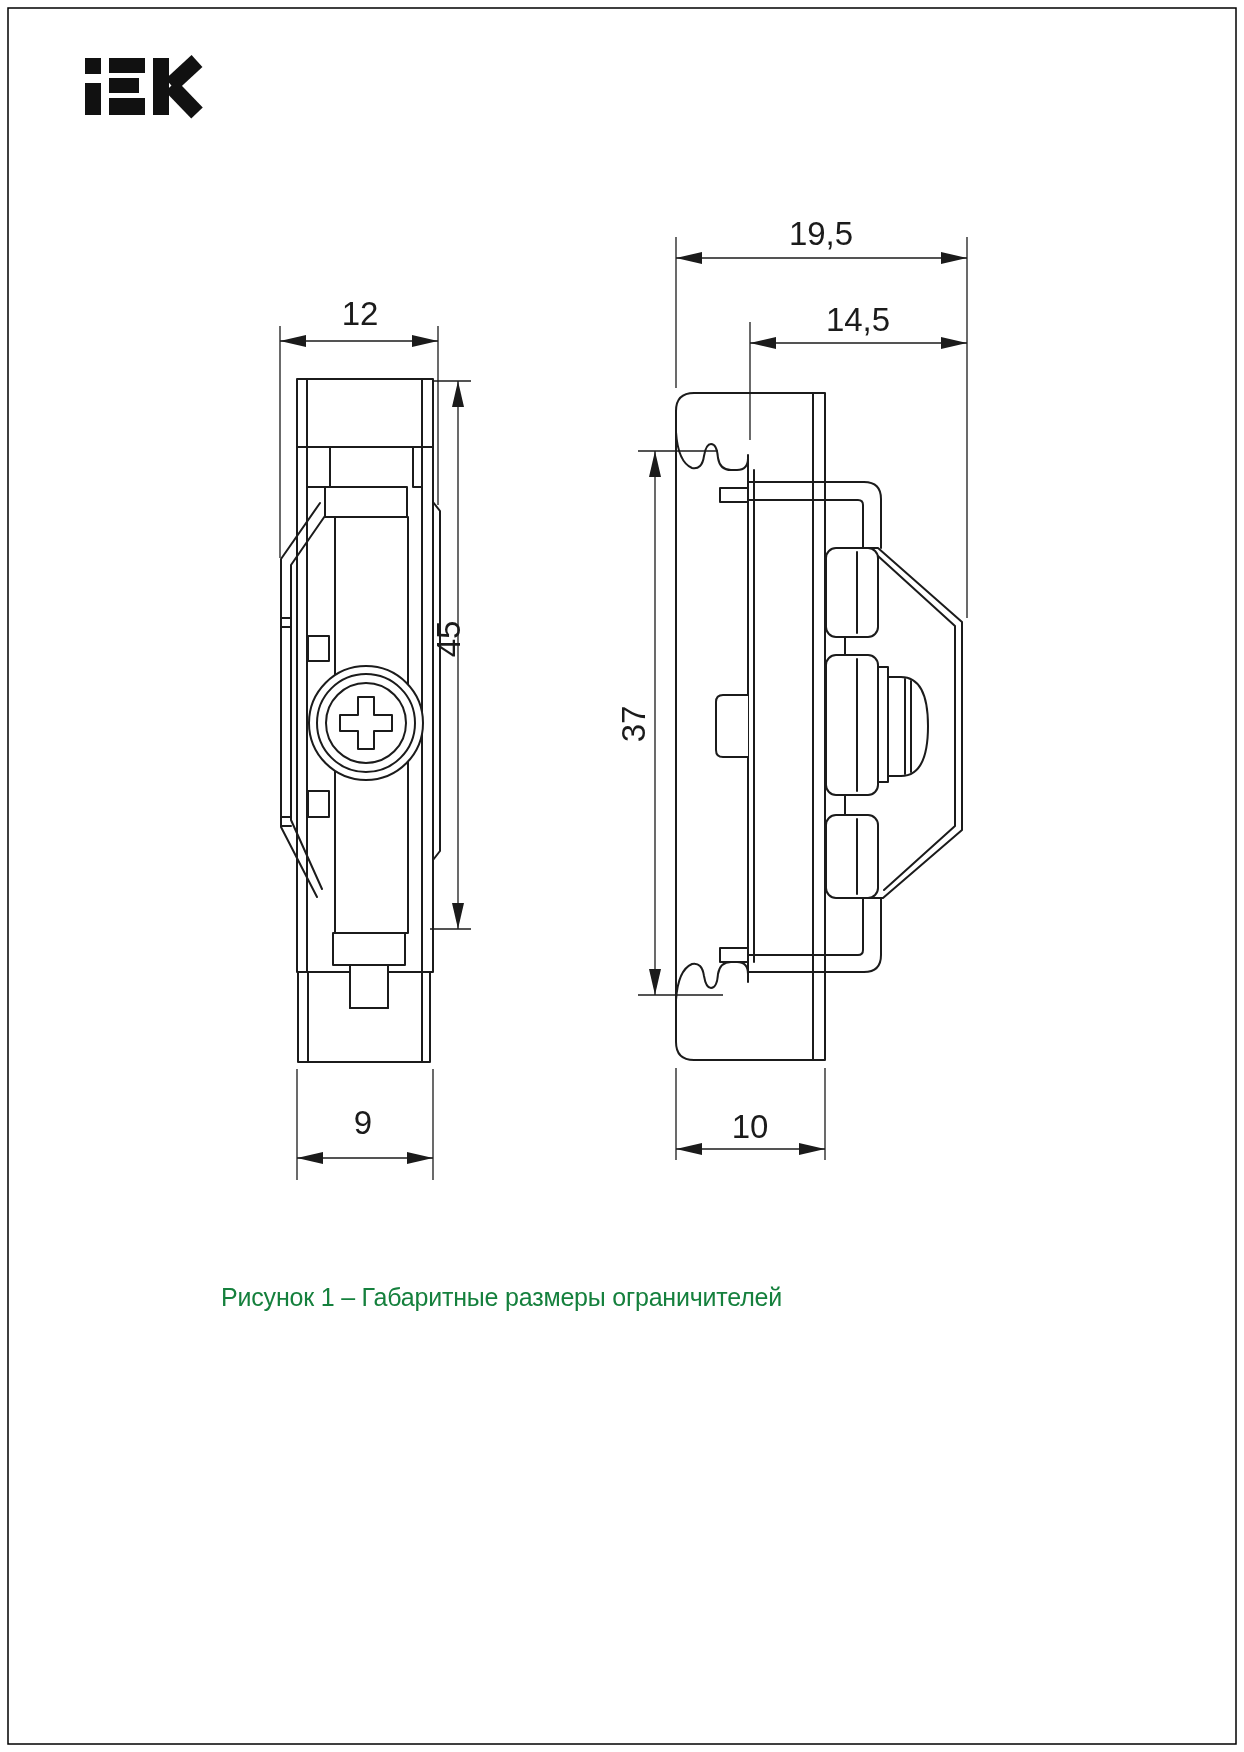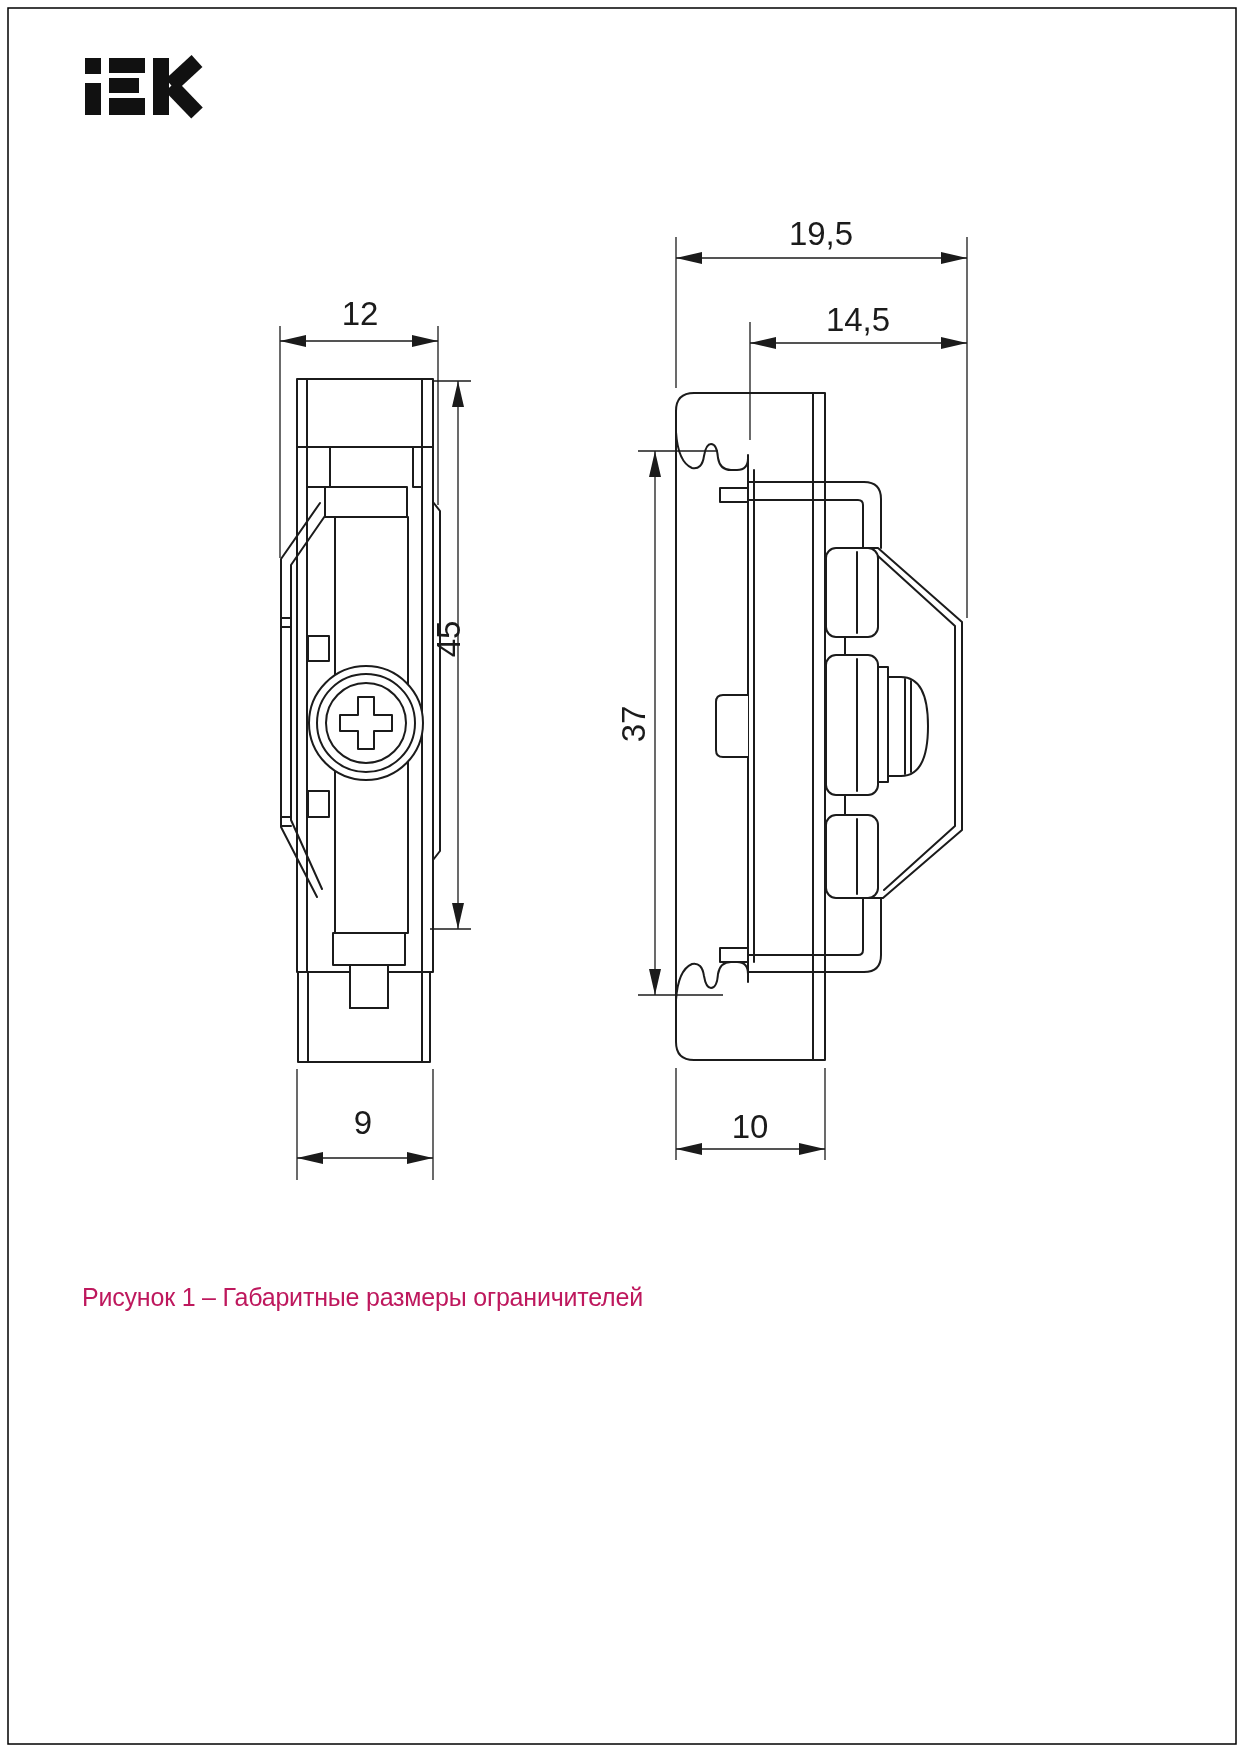--- a/index.html
+++ b/index.html
@@ -1,22 +1,22 @@
 <!DOCTYPE html>
 <html><head>
 <meta charset="utf-8">
 <style>
   html,body{margin:0;padding:0;background:#fff;}
   .page{position:relative;width:1244px;height:1752px;background:#fff;overflow:hidden;
         font-family:"Liberation Sans",sans-serif;}
   svg{position:absolute;top:0;left:0;}
   .dim-text{font-family:"Liberation Sans",sans-serif;font-size:33px;fill:#1b1b1b;}
   .caption{position:absolute;left:82px;top:1283px;width:700px;
-           font-family:"Liberation Sans",sans-serif;font-size:25px;color:#be185d;
-           letter-spacing:-0.2px;}
+           font-family:"Liberation Sans",sans-serif;font-size:25px;color:#15803d;
+           letter-spacing:-0.2px;text-align:right;}
 </style>
 </head>
 <body>
 
 <div class="page">
 
 <svg width="1244" height="1752" viewBox="0 0 1244 1752">
 
   <rect x="8" y="8" width="1228" height="1736" fill="none" stroke="#000" stroke-width="1.5"></rect>
 

